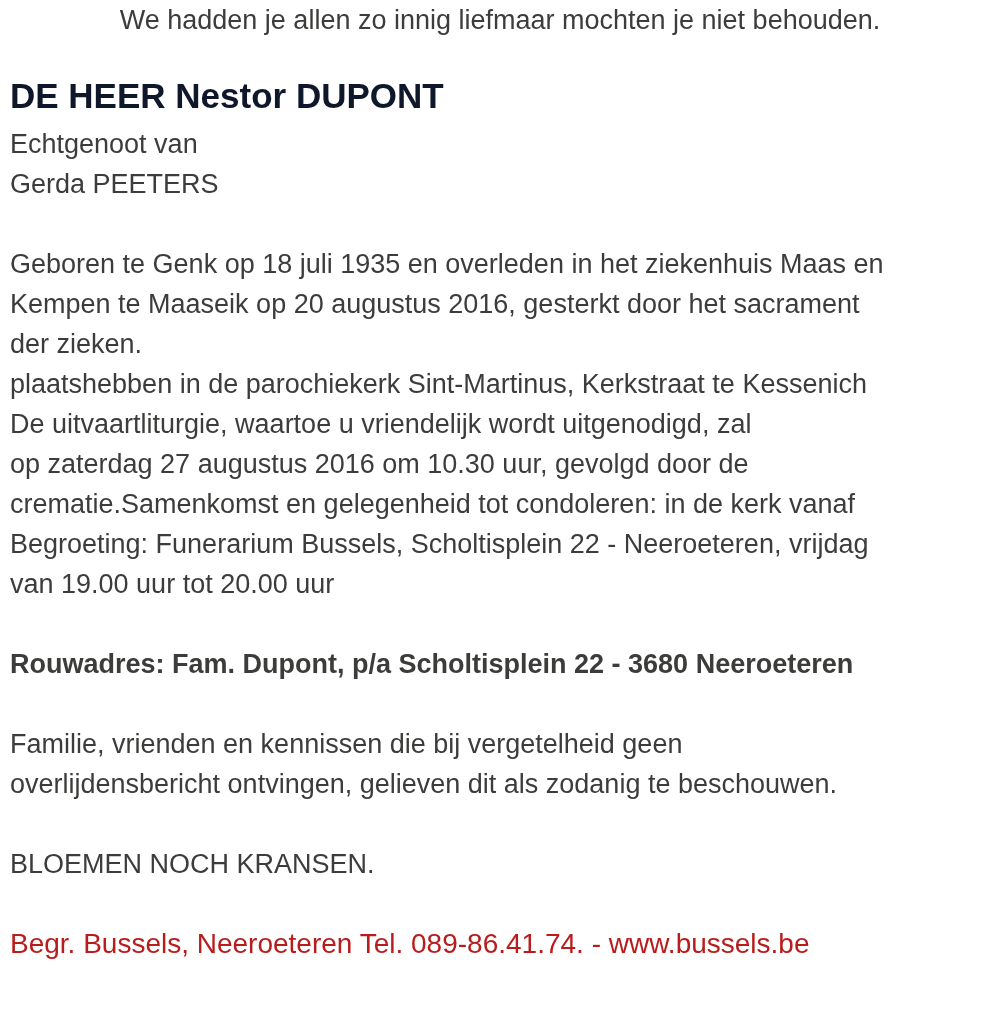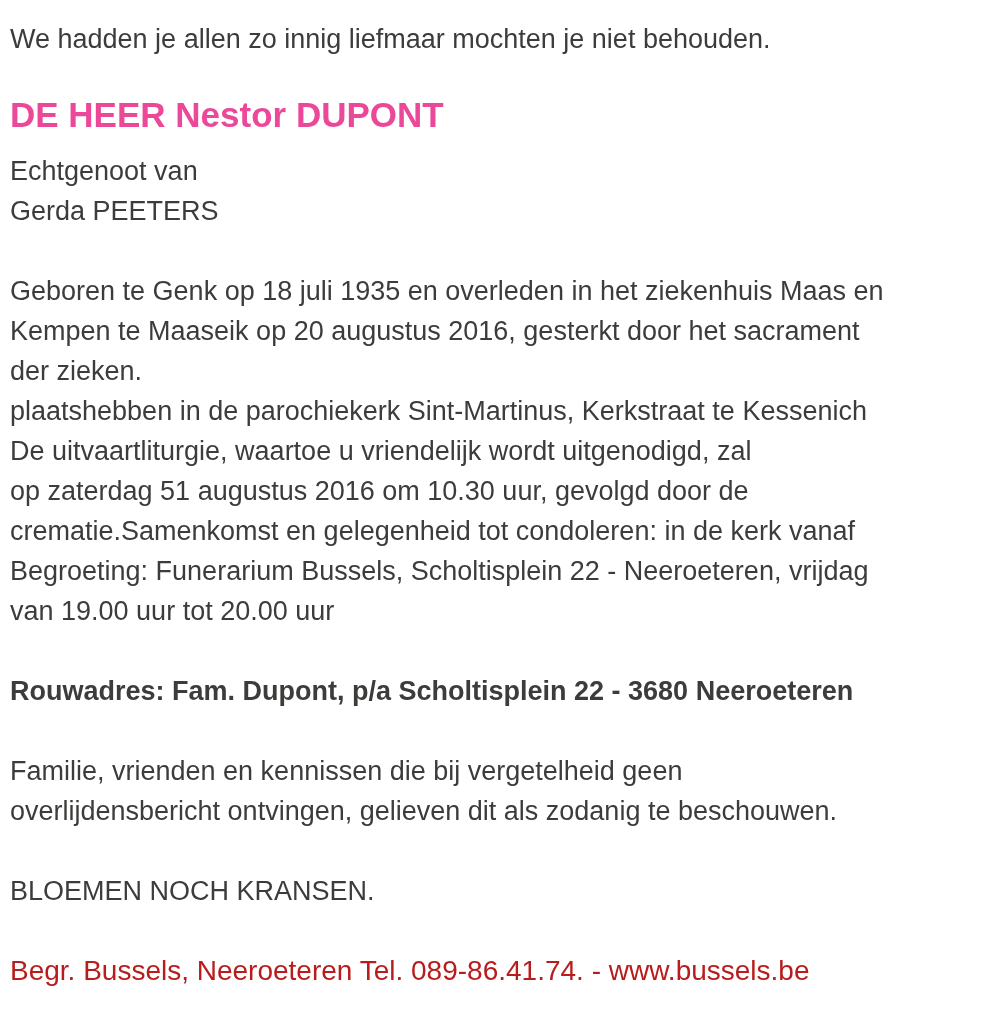--- a/index.html
+++ b/index.html
@@ -14,32 +14,33 @@
   .notice {
     padding-left: 10px;
     padding-right: 10px;
   }
   .line {
     font-size: 27px;
     line-height: 40px;
     white-space: nowrap;
   }
   .intro {
-    margin-top: 19px;
+    margin-top: 0;
+    text-align: center;
   }
   .deceased-title {
     margin-top: 34px;
     font-size: 35px;
     line-height: 44px;
     font-weight: bold;
-    color: #ec4899;
+    color: #0f172a;
     white-space: nowrap;
   }
   .relation-block {
-    margin-top: 14px;
+    margin-top: 6px;
   }
   .body-block {
     margin-top: 40px;
   }
   .rouwadres {
     margin-top: 40px;
     font-weight: bold;
   }
   .notification-block {
     margin-top: 40px;
@@ -68,21 +69,21 @@
     <div class="line">Echtgenoot van</div>
     <div class="line">Gerda PEETERS</div>
   </div>
 
   <div class="body-block">
     <div class="line">Geboren te Genk op 18 juli 1935 en overleden in het ziekenhuis Maas en</div>
     <div class="line">Kempen te Maaseik op 20 augustus 2016, gesterkt door het sacrament</div>
     <div class="line">der zieken.</div>
     <div class="line">plaatshebben in de parochiekerk Sint-Martinus, Kerkstraat te Kessenich</div>
     <div class="line">De uitvaartliturgie, waartoe u vriendelijk wordt uitgenodigd, zal</div>
-    <div class="line">op zaterdag 51 augustus 2016 om 10.30 uur, gevolgd door de</div>
+    <div class="line">op zaterdag 27 augustus 2016 om 10.30 uur, gevolgd door de</div>
     <div class="line">crematie.Samenkomst en gelegenheid tot condoleren: in de kerk vanaf</div>
     <div class="line">Begroeting: Funerarium Bussels, Scholtisplein 22 - Neeroeteren, vrijdag</div>
     <div class="line">van 19.00 uur tot 20.00 uur</div>
   </div>
 
   <div class="line rouwadres">Rouwadres: Fam. Dupont, p/a Scholtisplein 22 - 3680 Neeroeteren</div>
 
   <div class="notification-block">
     <div class="line">Familie, vrienden en kennissen die bij vergetelheid geen</div>
     <div class="line">overlijdensbericht ontvingen, gelieven dit als zodanig te beschouwen.</div>

